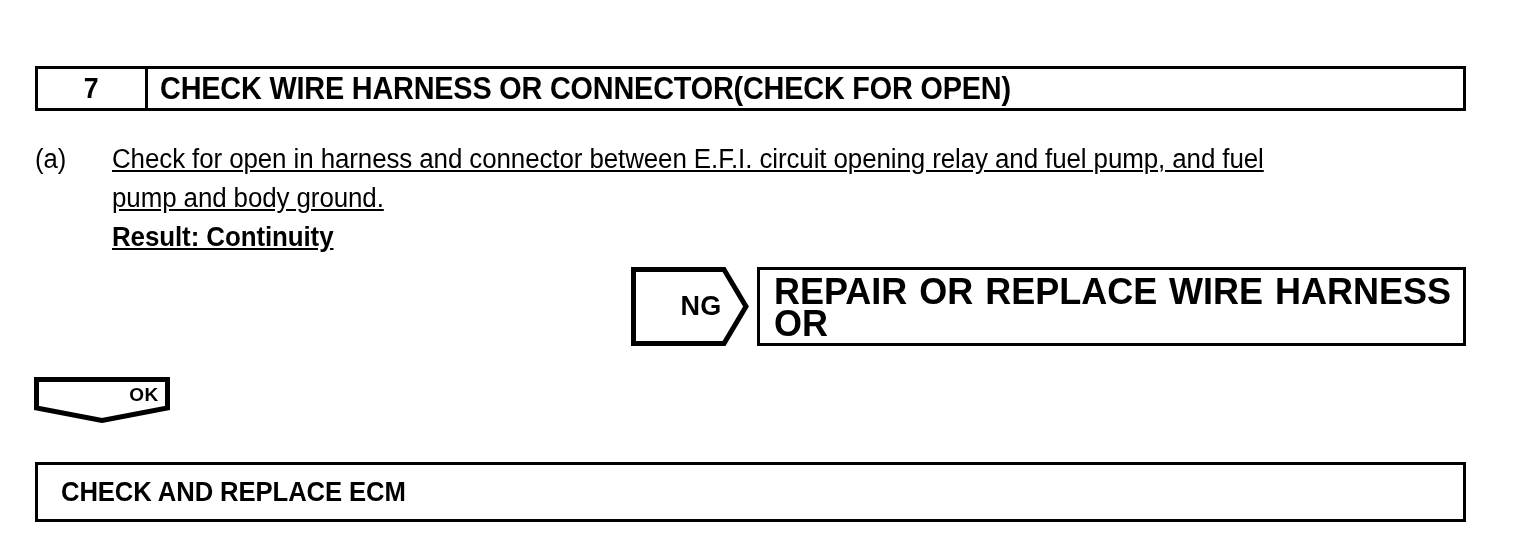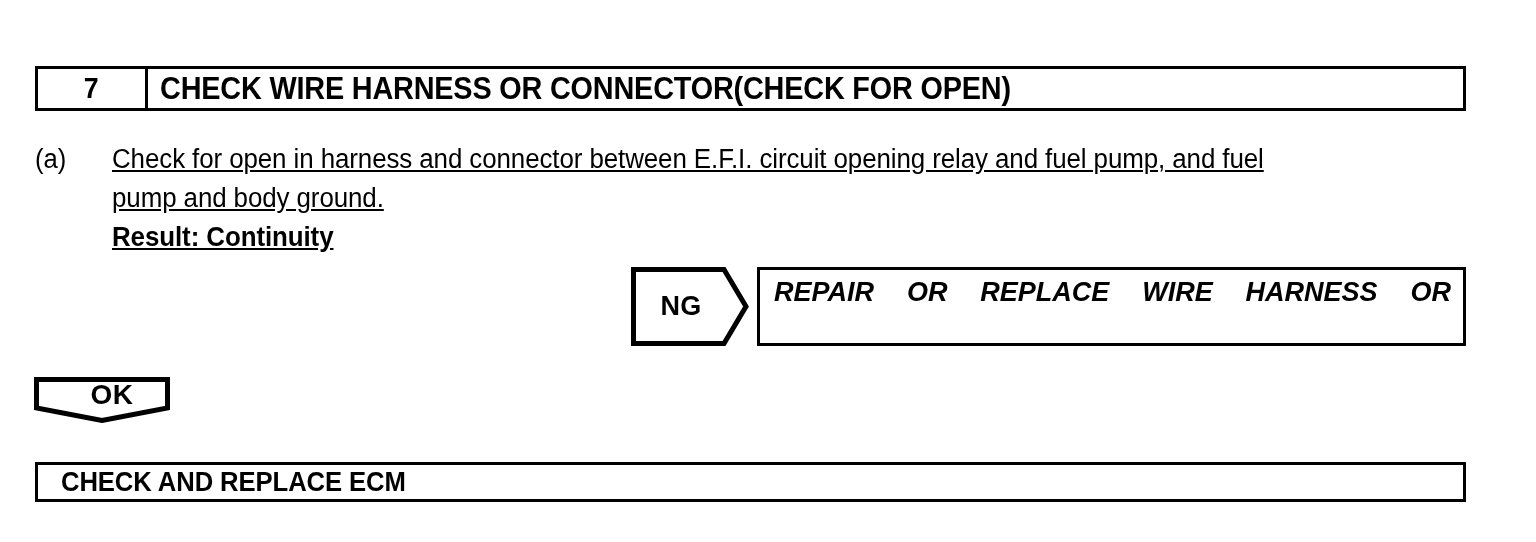--- a/index.html
+++ b/index.html
@@ -122,41 +122,41 @@
     left: 0;
     top: 0;
     width: 100px;
     height: 79px;
     display: flex;
     align-items: center;
     justify-content: center;
     font-size: 27px;
     font-weight: bold;
     letter-spacing: 0.2px;
+    padding-left: 20px;
   }
   .result-box {
     position: absolute;
     left: 126px;
     top: 0;
     width: 709px;
     height: 79px;
     box-sizing: border-box;
     border: 3px solid #000;
     background: #fff;
     padding: 6px 12px 0 14px;
   }
   .result-box-text {
-    font-size: 27px;
+    font-size: 36px;
     font-weight: bold;
     line-height: 32px;
     letter-spacing: 0px;
     text-align: justify;
     text-align-last: left;
     word-spacing: 3px;
-    font-style: italic;
   }
   .result-box-text .line1 {
     display: block;
     text-align: justify;
     text-align-last: justify;
     word-spacing: 0px;
   }
   .result-box-text .line2 {
     display: block;
   }
@@ -172,32 +172,33 @@
   .ok-shape svg { display: block; }
   .ok-label {
     position: absolute;
     left: 34px;
     top: 377px;
     width: 156px;
     height: 36px;
     display: flex;
     align-items: center;
     justify-content: center;
-    font-size: 28px;
+    font-size: 19px;
     font-weight: bold;
     letter-spacing: 0.4px;
+    padding-left: 32px;
   }
 
   
   .final-box {
     position: absolute;
     left: 35px;
     top: 462px;
     width: 1431px;
-    height: 40px;
+    height: 60px;
     box-sizing: border-box;
     border: 3px solid #000;
     background: #fff;
     display: flex;
     align-items: center;
     padding-left: 23px;
   }
   .final-box-text {
     font-size: 27px;
     font-weight: bold;

